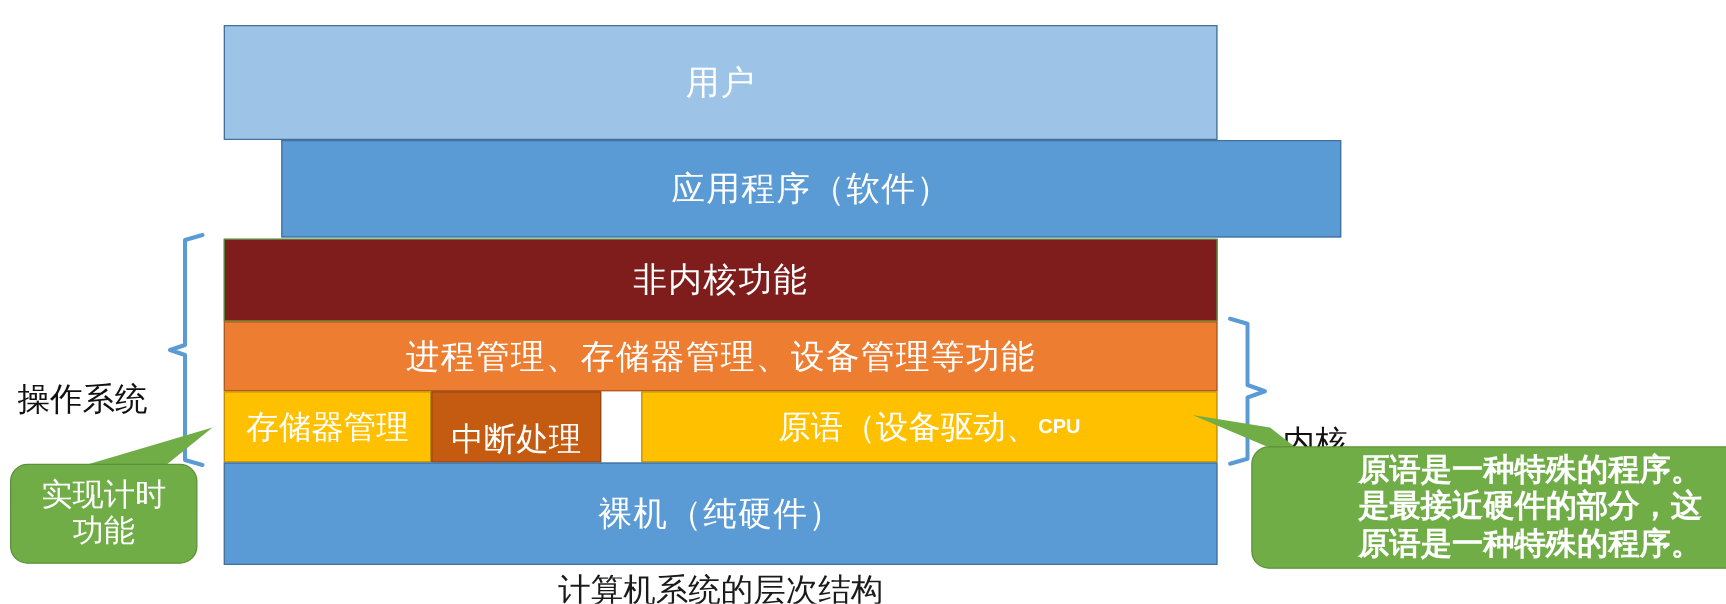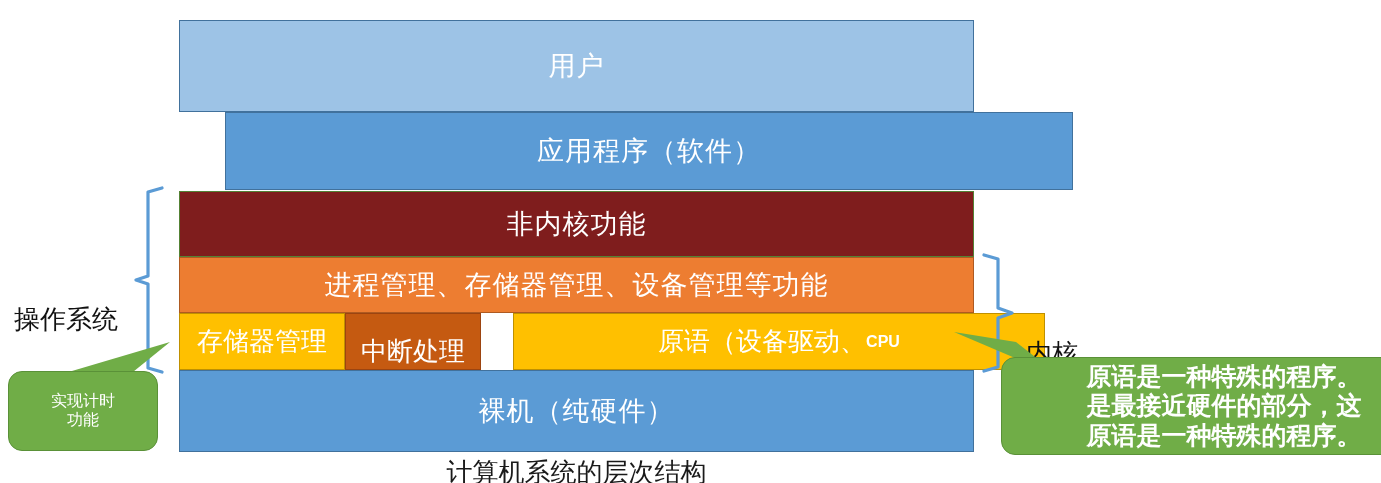--- a/index.html
+++ b/index.html
@@ -44,21 +44,21 @@
     position:absolute;left:179px;top:313px;width:795px;height:57px;
   }
   .k-cell{
     position:absolute;top:0;height:57px;
     box-sizing:border-box;
     display:flex;align-items:center;justify-content:center;
     color:#ffffff;font-size:26px;white-space:nowrap;
   }
   .k-clock{left:0px;width:166px;background:#ffc000;border:1.5px solid #bf9000;}
   .k-int{left:166px;width:136px;background:#c55a11;border:1.5px solid #9c4410;align-items:flex-end;}
-  .k-prim{left:334px;width:532px;background:#ffc000;border:1.5px solid #bf9000;}
+  .k-prim{left:334px;width:461px;background:#ffc000;border:1.5px solid #bf9000;}
   .k-prim .mono-cpu{font-family:"Liberation Sans",sans-serif;font-weight:bold;font-size:16px;}
   .l-bare{
     left:179px;top:370px;width:795px;height:82px;
     background:#5b9bd5;border:1.5px solid #41719c;
   }
 
   
   .caption{
     position:absolute;left:179px;top:455px;width:795px;
     text-align:center;font-size:26px;color:#1a1a1a;
@@ -83,21 +83,21 @@
     background:#70ad47;
     border:1.5px solid #5a9138;
     border-radius:14px;
     color:#ffffff;
     text-align:center;
     box-sizing:border-box;
     display:flex;align-items:center;justify-content:center;
     line-height:1.18;
   }
   .callout-left{
-    left:8px;top:371px;width:150px;height:80px;font-size:16px;
+    left:8px;top:371px;width:150px;height:80px;font-size:25px;
   }
   .callout-right{
     left:1001px;top:357px;width:446px;height:98px;font-size:25px;
     padding:0 10px;
     font-weight:bold;
   }
   .tail{position:absolute;}
   .tail-left{left:20px;top:338px;}
   .tail-right{left:950px;top:328px;}
 </style>

